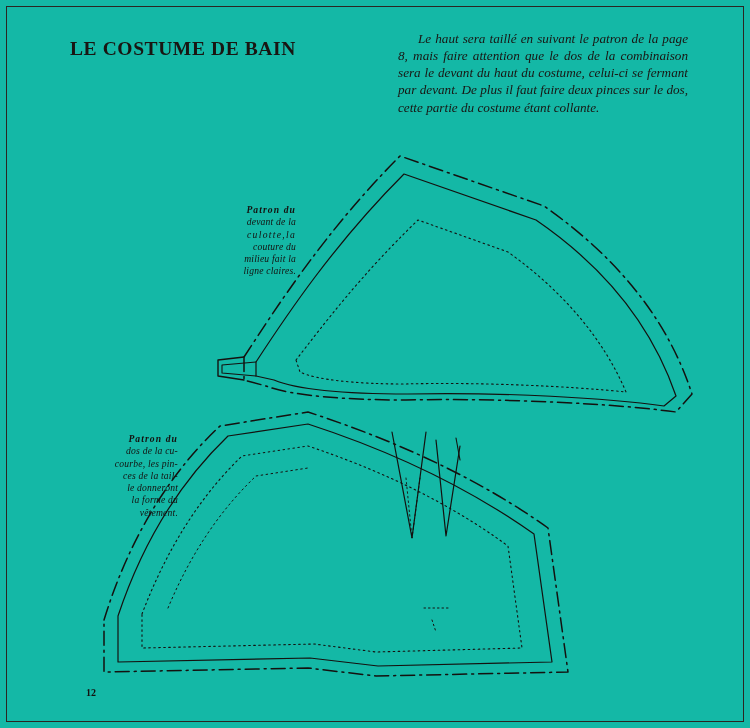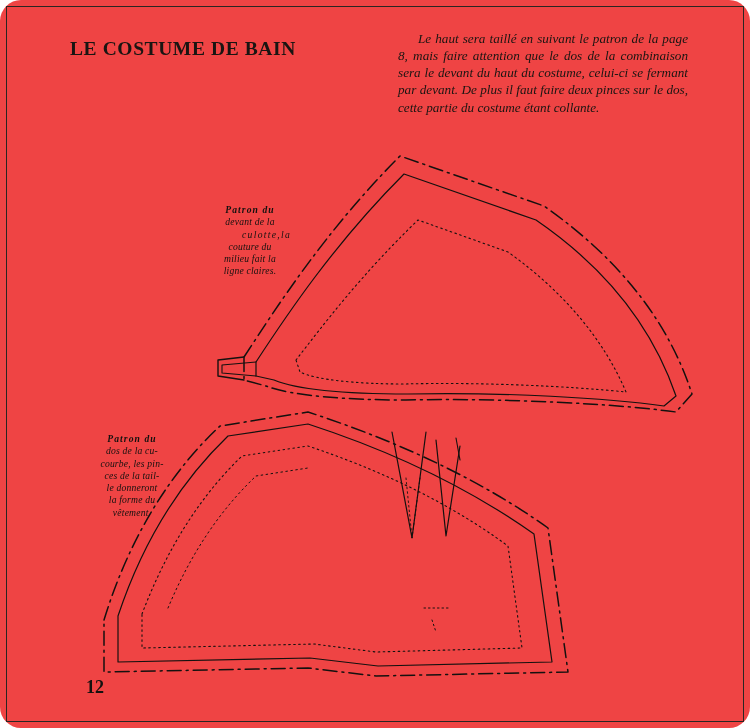--- a/index.html
+++ b/index.html
@@ -4,25 +4,24 @@
 <style>
   html, body {
     margin: 0;
     padding: 0;
     background: #ffffff;
   }
   #page {
     position: relative;
     width: 750px;
     height: 728px;
-    background: #ef4444;
+    background: #14b8a6;
     overflow: hidden;
     font-family: "Liberation Serif", serif;
     color: #14110f;
-    border-radius: 21px;
   }
   
   #page-frame {
     position: absolute;
     left: 6px;
     top: 6px;
     right: 6px;
     bottom: 6px;
     border: 1px solid #2b2622;
     box-sizing: border-box;
@@ -73,39 +72,39 @@
 
   
   .caption {
     position: absolute;
     font-family: "Liberation Serif", serif;
     font-size: 9.6px;
     line-height: 1.28;
     font-style: italic;
     color: #14110f;
     width: 92px;
-    text-align: center;
+    text-align: right;
     letter-spacing: 0.2px;
   }
   .caption b {
     font-style: italic;
     font-weight: 700;
     letter-spacing: 1.1px;
   }
   #caption-front { left: 196px; top: 196px; }
   #caption-back  { left: 78px;  top: 425px; }
   .cap-spaced { letter-spacing: 1.3px; margin-left: 33px; }
 
   
   #page-number {
     position: absolute;
     left: 78px;
     bottom: 22px;
     font-family: "Liberation Serif", serif;
-    font-size: 18px;
+    font-size: 10px;
     font-weight: 700;
     color: #14110f;
   }
 </style>
 </head>
 <body>
 
 <div id="page">
   <div id="page-frame"></div>
 

